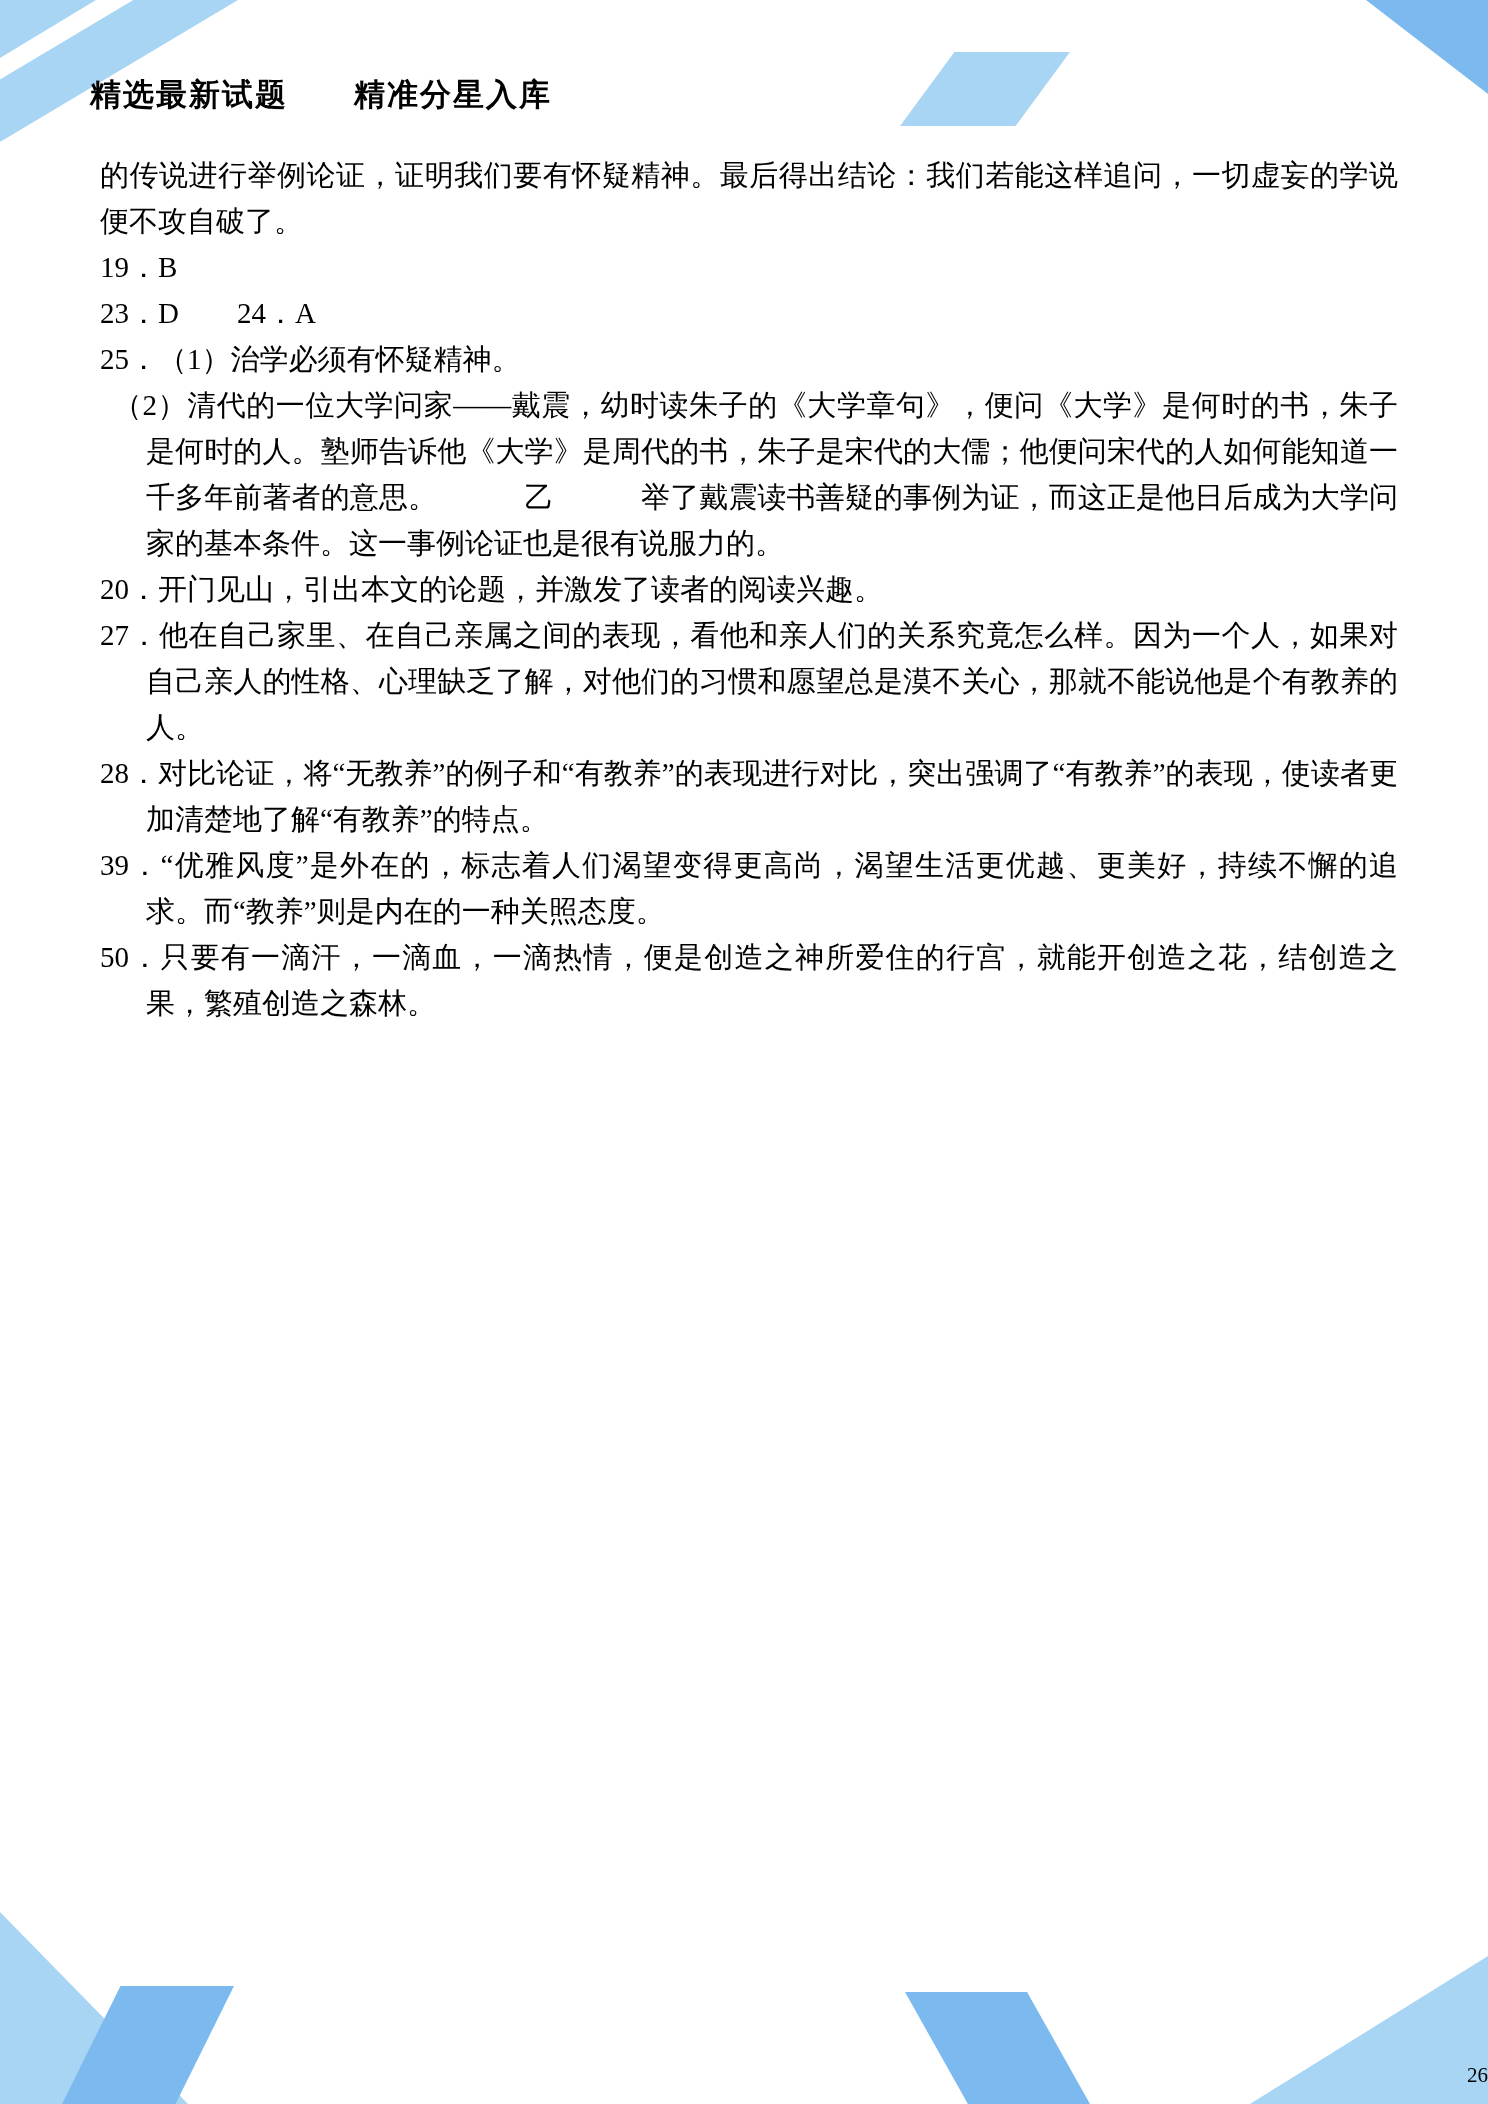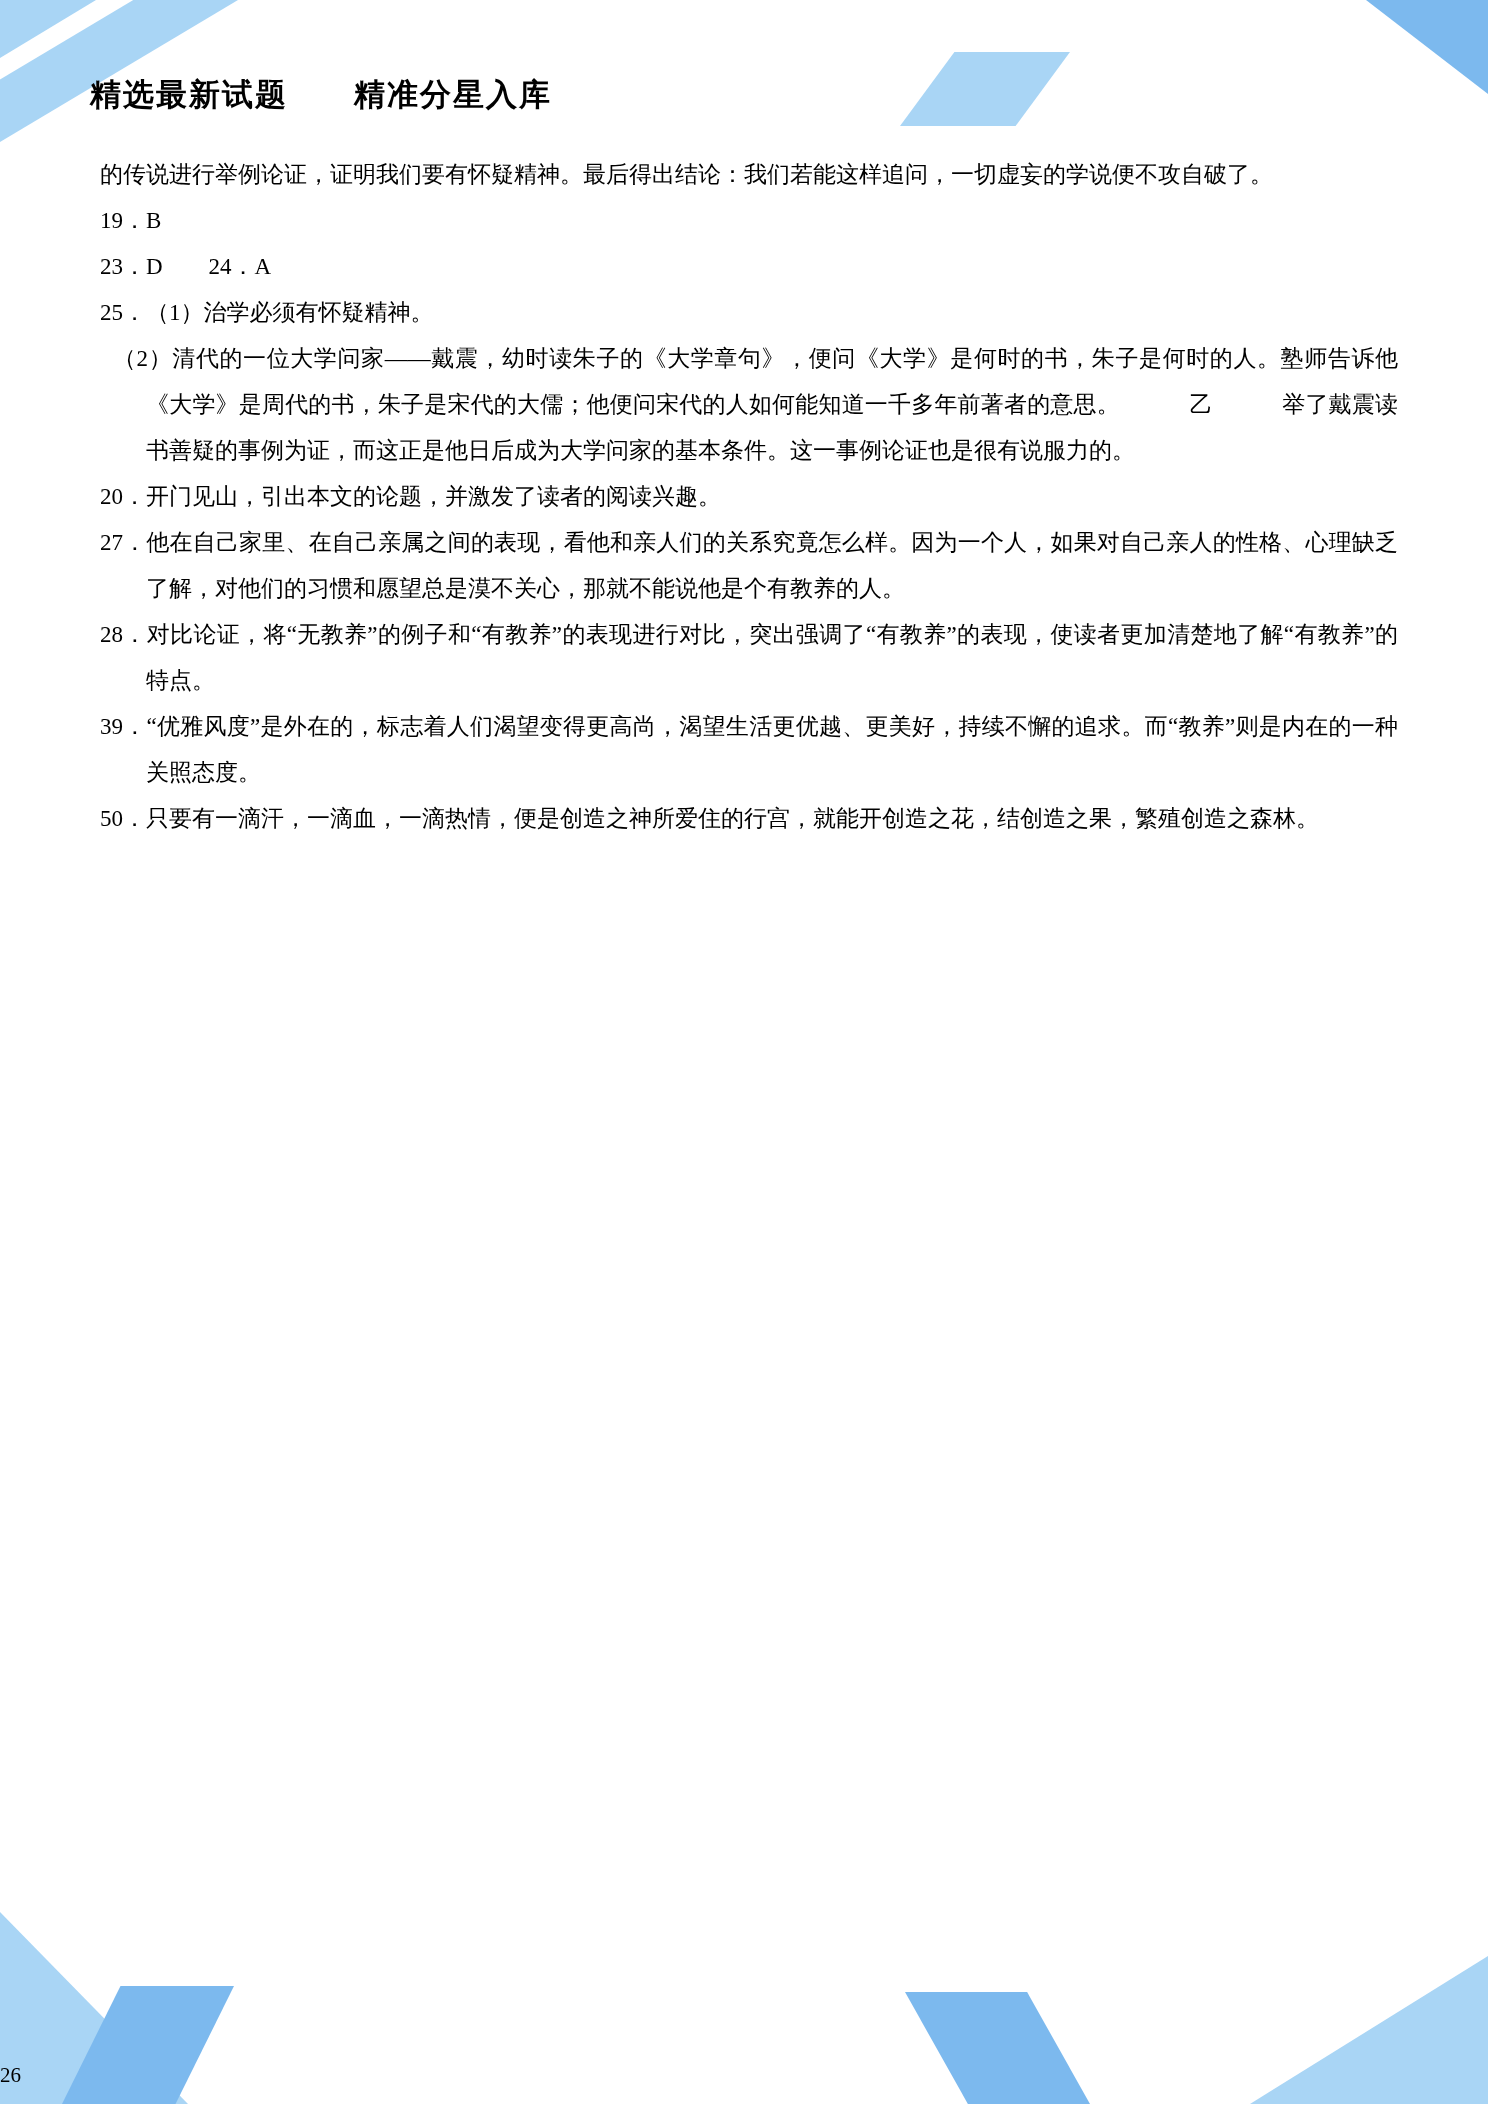--- a/index.html
+++ b/index.html
@@ -66,41 +66,41 @@
     letter-spacing: 2px;
     white-space: pre;
   }
 
   
   .content {
     position: absolute;
     top: 152px;
     left: 100px;
     width: 1298px;
-    font-size: 23px;
+    font-size: 29px;
     line-height: 46px;
     text-align: justify;
   }
   .content p { margin: 0; }
 
   .p-cont { margin-left: 46px; }                       
   .p-item { padding-left: 46px; text-indent: -46px; }  
   .p-sub  { padding-left: 46px; text-indent: -33px; }  
 
   .gap-36 { margin-top: 36px; }
   .gap-30 { margin-top: 30px; }
   .gap-32 { margin-top: 32px; }
 
   
   .page-footer {
     position: absolute;
     bottom: 16px;
     left: 0;
     right: 0;
-    text-align: left;
+    text-align: right;
     font-size: 21px;
   }
 </style>
 </head>
 <body>
 
 <div class="page">
 
   <div class="deco tl-a c-light"></div>
   <div class="deco tl-b c-light"></div>

